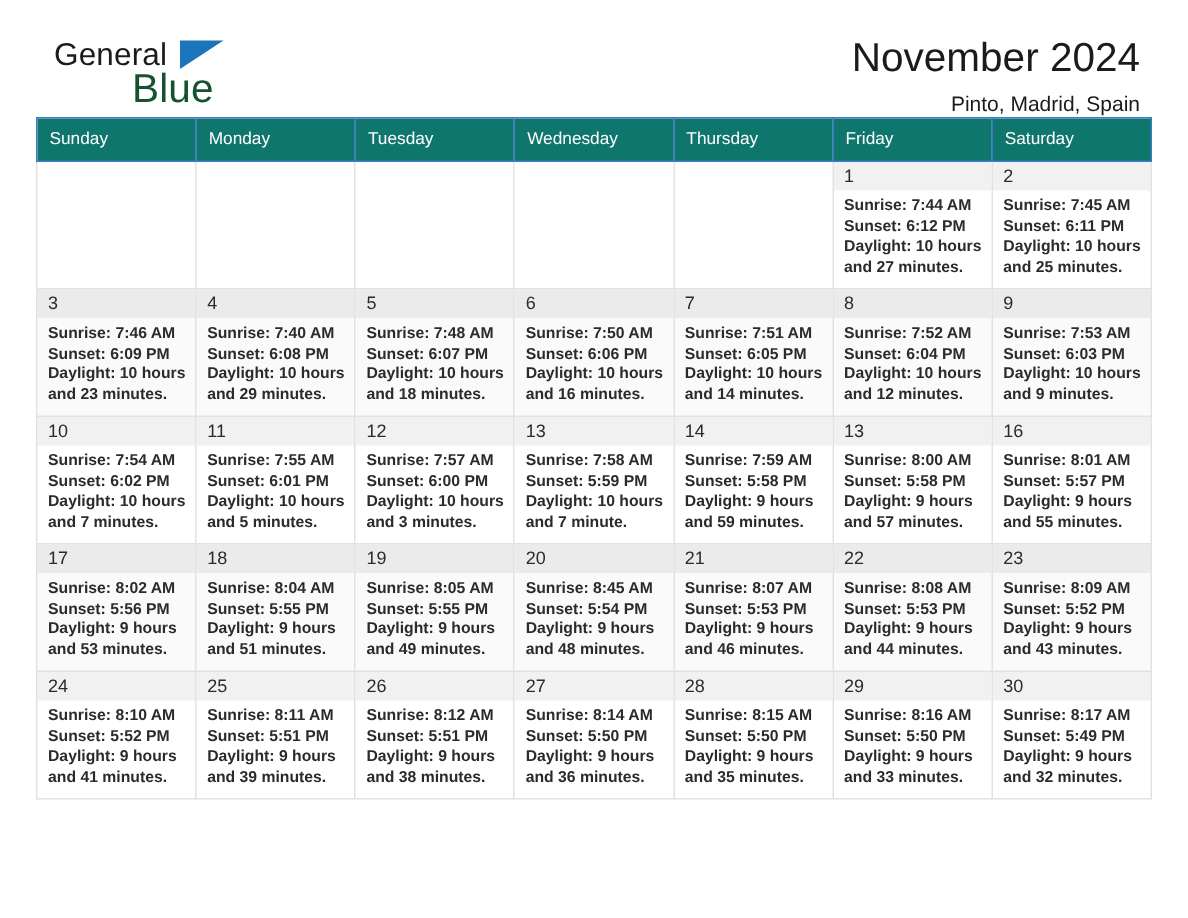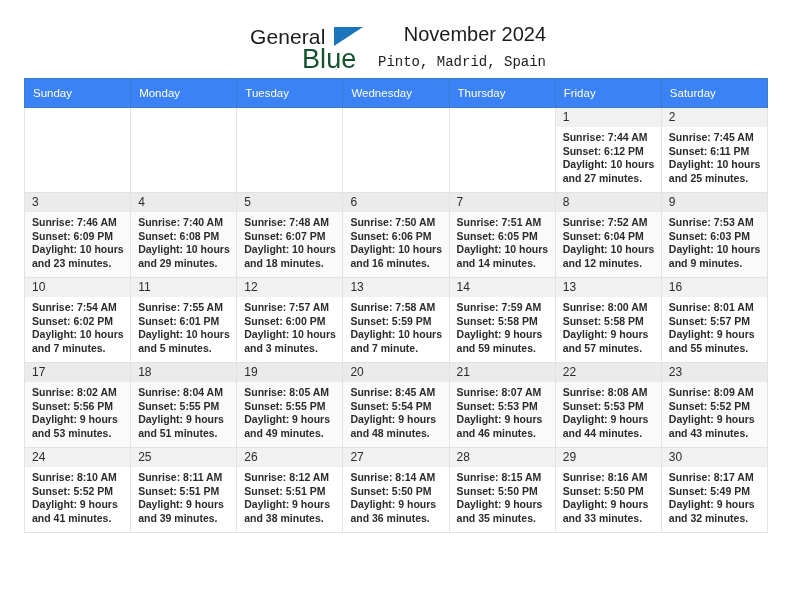--- a/index.html
+++ b/index.html
@@ -19,21 +19,21 @@
     width: 792px;
     height: 612px;
     box-sizing: border-box;
     padding: 0 24px;
   }
 
   
   .header {
     display: flex;
     align-items: flex-start;
-    justify-content: center;
+    justify-content: space-between;
     height: 74px;
     padding-top: 24px;
     box-sizing: border-box;
   }
   .brand {
     position: relative;
     width: 140px;
     height: 48px;
     line-height: 1;
     user-select: none;
@@ -62,43 +62,42 @@
     height: 0;
     border-left: 29px solid #1b75bb;
     border-bottom: 19px solid transparent;
   }
 
   .title-block {
     text-align: right;
     padding-right: 8px;
   }
   .cal-title {
-    font-size: 20px;
+    font-size: 27px;
     font-weight: normal;
     color: #1b1b1b;
     line-height: 1.05;
     white-space: nowrap;
   }
   .cal-subtitle {
     margin-top: 9px;
     font-size: 14px;
     color: #1b1b1b;
     white-space: nowrap;
-    font-family: Liberation Mono, monospace;
   }
 
   
   .calendar {
     width: 744px;
     border-collapse: collapse;
     table-layout: fixed;
     margin-top: 4px;
   }
   .calendar th {
-    background: #3b82f6;
+    background: #0f766e;
     color: #ffffff;
     font-size: 11.5px;
     font-weight: normal;
     text-align: left;
     padding: 5px 0 5px 8px;
     height: 18px;
     border: 1px solid #3b7dc4;
     margin-left: 36px;
   }
   .calendar td {

